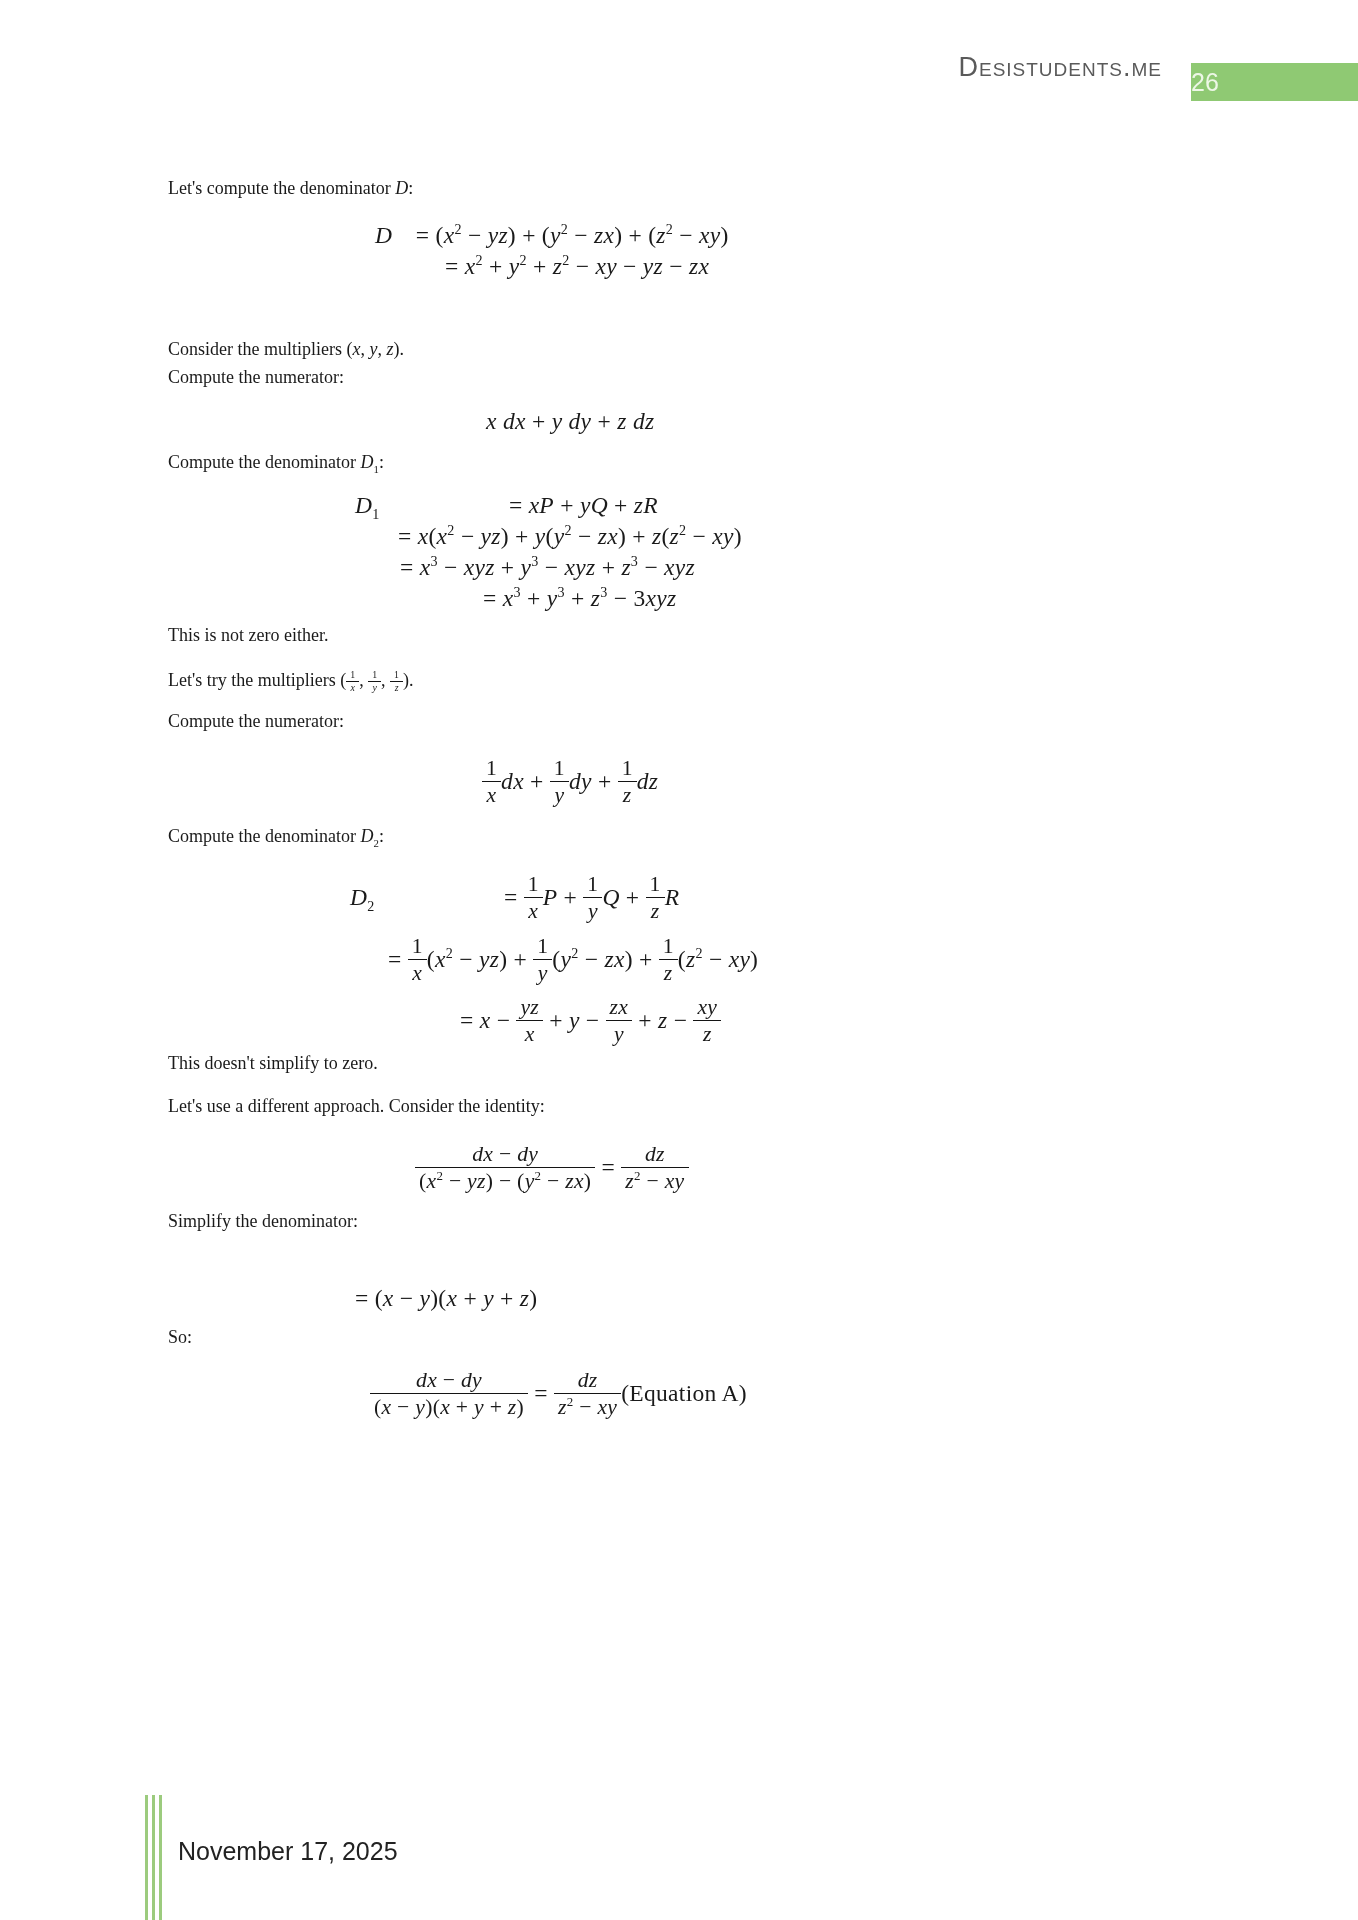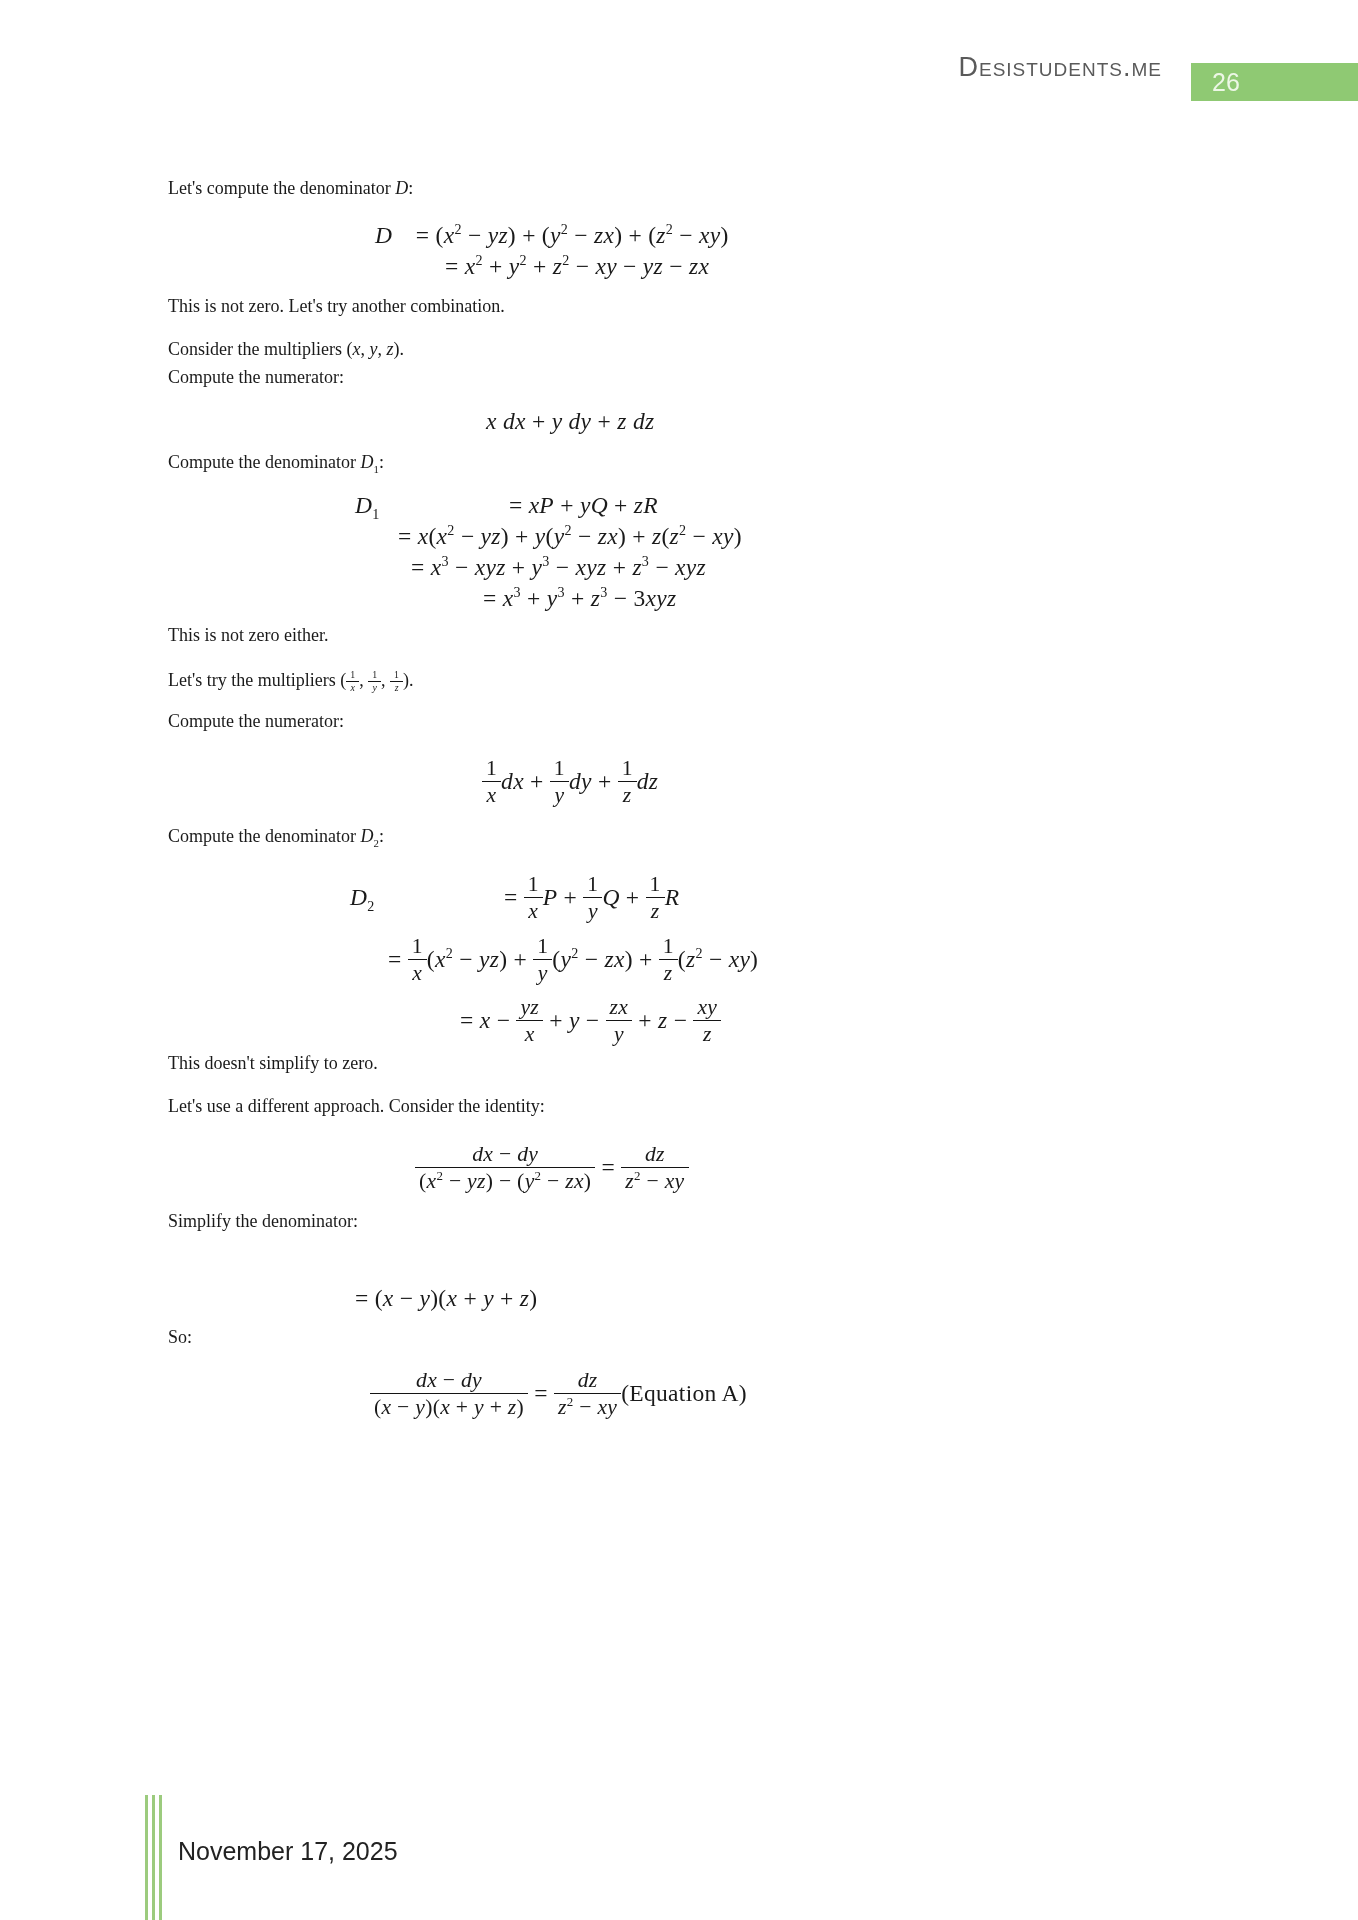--- a/index.html
+++ b/index.html
@@ -3,21 +3,21 @@
 <meta charset="utf-8">
 <style>
   html,body{margin:0;padding:0;background:#ffffff;}
   .page{position:relative;width:1358px;height:1920px;background:#ffffff;overflow:hidden;
         font-family:"Liberation Serif",serif;color:#1a1a1a;}
 
   
   .site{position:absolute;top:52px;right:196px;font-family:"Liberation Sans",sans-serif;
         font-variant:small-caps;font-size:27px;color:#5a5a5a;letter-spacing:1px;text-align:right;}
   .pagebox{position:absolute;left:1191px;top:63px;right:0;height:38px;background:#8fc973;}
-  .pagebox .num26{display:block;padding-left:21px;line-height:38px;
+  .pagebox .num26{display:block;line-height:38px;
         font-family:"Liberation Sans",sans-serif;font-size:25px;color:#edf7e6;}
 
   
   .para{position:absolute;font-size:18px;white-space:nowrap;}
   .eq{position:absolute;font-size:23.5px;white-space:nowrap;letter-spacing:0.3px;}
   i{font-style:italic;font-family:inherit;}
   sup{font-size:0.6em;line-height:0;}
   sub{font-size:0.6em;line-height:0;}
   .sp{display:inline-block;width:0.5em;}
   .rm{font-style:normal;}
@@ -42,32 +42,31 @@
   <div class="site">Desistudents.me</div>
   <div class="pagebox">
     <span class="num26">26</span>
   </div>
 
   <div class="para" style="left:168px;top:178px">Let's compute the denominator <span class="m"><i>D</i></span>:</div>
 
   <div class="eq" style="left:375px;top:222px"><i>D</i><span class="sp"></span><span class="sp"></span>= (<i>x</i><sup>2</sup> − <i>y</i><i>z</i>) + (<i>y</i><sup>2</sup> − <i>z</i><i>x</i>) + (<i>z</i><sup>2</sup> − <i>x</i><i>y</i>)</div>
   <div class="eq" style="left:445px;top:253px">= <i>x</i><sup>2</sup> + <i>y</i><sup>2</sup> + <i>z</i><sup>2</sup> − <i>x</i><i>y</i> − <i>y</i><i>z</i> − <i>z</i><i>x</i></div>
 
-  <div class="para" style="left:168px;top:296px">This is not zero. Let's try another combination.</div>
 
   <div class="para" style="left:168px;top:339px">Consider the multipliers <span class="m">(<i>x</i>, <i>y</i>, <i>z</i>)</span>.</div>
   <div class="para" style="left:168px;top:367px">Compute the numerator:</div>
 
   <div class="eq" style="left:486px;top:408px"><i>x</i> <i>d</i><i>x</i> + <i>y</i> <i>d</i><i>y</i> + <i>z</i> <i>d</i><i>z</i></div>
 
   <div class="para" style="left:168px;top:452px">Compute the denominator <span class="m"><i>D</i><sub>1</sub></span>:</div>
 
   <div class="eq" style="left:355px;top:492px"><i>D</i><sub>1</sub><span class="sp"></span><span class="sp"></span><span class="sp"></span><span class="sp"></span><span class="sp"></span><span class="sp"></span><span class="sp"></span><span class="sp"></span><span class="sp"></span><span class="sp"></span><span class="sp"></span>= <i>x</i><i>P</i> + <i>y</i><i>Q</i> + <i>z</i><i>R</i></div>
   <div class="eq" style="left:398px;top:523px">= <i>x</i>(<i>x</i><sup>2</sup> − <i>y</i><i>z</i>) + <i>y</i>(<i>y</i><sup>2</sup> − <i>z</i><i>x</i>) + <i>z</i>(<i>z</i><sup>2</sup> − <i>x</i><i>y</i>)</div>
-  <div class="eq" style="left:411px;top:554px">= <i>x</i><sup>3</sup> − <i>x</i><i>y</i><i>z</i> + <i>y</i><sup>3</sup> − <i>x</i><i>y</i><i>z</i> + <i>z</i><sup>3</sup> − <i>x</i><i>y</i><i>z</i></div>
+  <div class="eq" style="left:400px;top:554px">= <i>x</i><sup>3</sup> − <i>x</i><i>y</i><i>z</i> + <i>y</i><sup>3</sup> − <i>x</i><i>y</i><i>z</i> + <i>z</i><sup>3</sup> − <i>x</i><i>y</i><i>z</i></div>
   <div class="eq" style="left:483px;top:585px">= <i>x</i><sup>3</sup> + <i>y</i><sup>3</sup> + <i>z</i><sup>3</sup> − 3<i>x</i><i>y</i><i>z</i></div>
 
   <div class="para" style="left:168px;top:625px">This is not zero either.</div>
 
   <div class="para" style="left:168px;top:670px">Let's try the multipliers <span class="m">(<span class="frac"><span class="num">1</span><span class="den"><i>x</i></span></span>, <span class="frac"><span class="num">1</span><span class="den"><i>y</i></span></span>, <span class="frac"><span class="num">1</span><span class="den"><i>z</i></span></span>)</span>.</div>
   <div class="para" style="left:168px;top:711px">Compute the numerator:</div>
 
   <div class="eq" style="left:482px;top:756px"><span class="frac"><span class="num">1</span><span class="den"><i>x</i></span></span><i>d</i><i>x</i> + <span class="frac"><span class="num">1</span><span class="den"><i>y</i></span></span><i>d</i><i>y</i> + <span class="frac"><span class="num">1</span><span class="den"><i>z</i></span></span><i>d</i><i>z</i></div>
 
   <div class="para" style="left:168px;top:826px">Compute the denominator <span class="m"><i>D</i><sub>2</sub></span>:</div>

